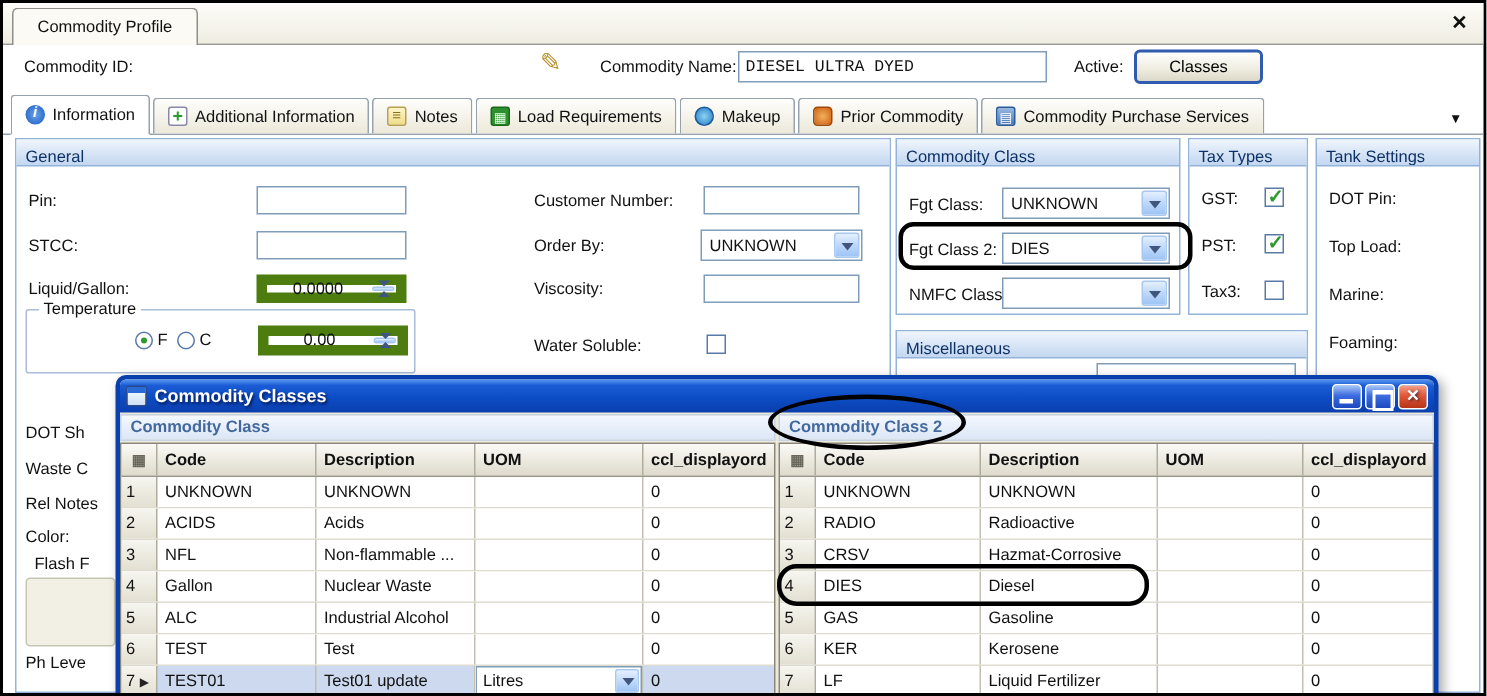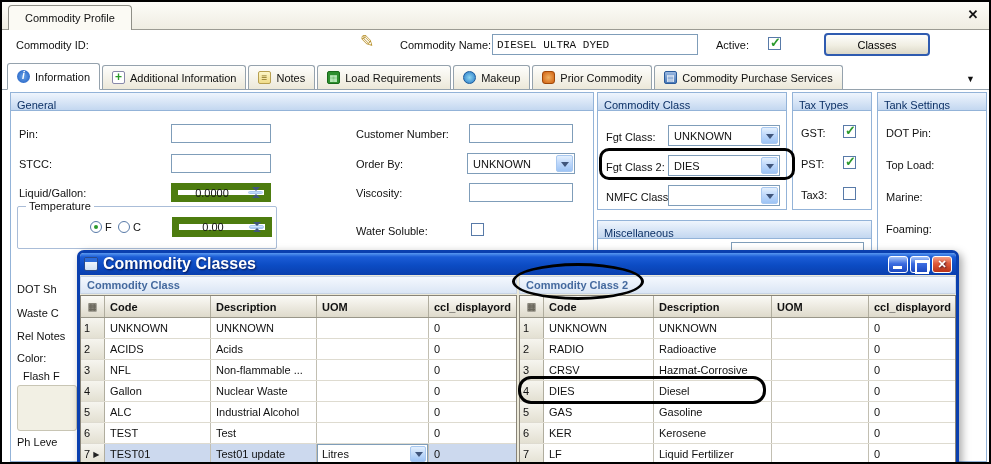--- a/index.html
+++ b/index.html
@@ -58,21 +58,21 @@
   .stk-row{position:relative}
   .tax-row{height:31px}
   .tax-row .f-label{left:8px;top:10px}
   .tax-row .cb{left:50px;top:8px}
   .tank-row{height:32px}
   .tank-row .f-label{left:8px;top:10px}
   .flash-panel{position:absolute;border:1px solid #c8c5b4;background:#f2f0e4;border-radius:3px}
 
   
   .dialog{position:absolute;left:75px;top:248px;width:882px;height:224px;background:#ece9d8;border:3px solid #0a3fae;border-radius:7px 7px 0 0;box-shadow:3px 3px 8px rgba(0,0,0,.35);z-index:10}
-  .dlg-title{position:absolute;left:0;top:0;right:0;height:22px;background:linear-gradient(#5898f0 0%,#1b5cd6 18%,#0c4cc4 55%,#0a3fae 100%);border-radius:4px 4px 0 0;color:#fff;font-weight:bold;font-size:16px;display:flex;align-items:center;padding:0 4px;text-shadow:1px 1px 2px rgba(0,0,40,.7);cursor:move}
+  .dlg-title{position:absolute;left:0;top:0;right:0;height:22px;background:linear-gradient(#5898f0 0%,#1b5cd6 18%,#0c4cc4 55%,#0a3fae 100%);border-radius:4px 4px 0 0;color:#fff;font-weight:bold;font-size:12px;display:flex;align-items:center;padding:0 4px;text-shadow:1px 1px 2px rgba(0,0,40,.7);cursor:move}
   .dlg-icon{width:14px;height:14px;margin-right:5px;background:linear-gradient(#fff,#cfe0f4);border:1px solid #2a4a8a;border-radius:2px;position:relative;flex:0 0 auto}
   .dlg-icon::before{content:"";position:absolute;left:0;right:0;top:0;height:4px;background:#2a6ad8}
   .dlg-btns{margin-left:auto;display:flex;gap:2px}
   .win-btn{width:20px;height:17px;border:1px solid #fff;border-radius:3px;position:relative;cursor:pointer;flex:0 0 auto}
   .win-btn.minb,.win-btn.maxb{background:linear-gradient(#a8c6f8,#3c6ce0 45%,#1d49c0)}
   .win-btn.closeb{background:linear-gradient(#f4a088,#e05838 45%,#b83318)}
   .win-btn.minb::after{content:"";position:absolute;left:4px;bottom:3px;width:9px;height:3px;background:#fff}
   .win-btn.maxb::after{content:"";position:absolute;left:4px;top:3px;width:10px;height:9px;border:2px solid #fff;border-top-width:3px}
   .win-btn.closeb::after{content:"✕";position:absolute;left:0;right:0;top:0;bottom:0;color:#fff;font-size:11px;font-weight:bold;text-align:center;line-height:15px}
   .panel-band{position:absolute;top:23px;height:18px;background:linear-gradient(#f4f8fe,#dbe6f5);border:1px solid #c8d4e4;color:#44699e;font-weight:bold;line-height:16px;padding:0 6px}
@@ -114,21 +114,21 @@
     <div class="top-tab">Commodity Profile</div>
     <div class="main-close">✕</div>
   </div>
 
   <span class="hdr-label" style="left:14px;top:37px">Commodity ID:</span>
   <span class="pencil" style="left:358px;top:29px">✎</span>
   <span class="hdr-label" style="left:398px;top:37px">Commodity Name:</span>
   <input class="text-input" style="left: 490px; top: 32px; width: 206px; height: 21px;" value="DIESEL ULTRA DYED">
   <span class="hdr-label" style="left:714px;top:37px">Active:</span>
   <span class="cb checked" style="left:766px;top:35px"></span>
-  <button class="xp-btn" style="left:822px;top:31px;width:106px;height:23px">Classes</button>
+  <button class="xp-btn" style="left:754px;top:31px;width:86px;height:23px">Classes</button>
 
   <div class="tab-strip">
 
       <div class="tab active">
         <span class="tab-icon"></span>
         <span>Information</span>
       </div>
 
       <div class="tab">
         <span class="tab-icon"></span>

